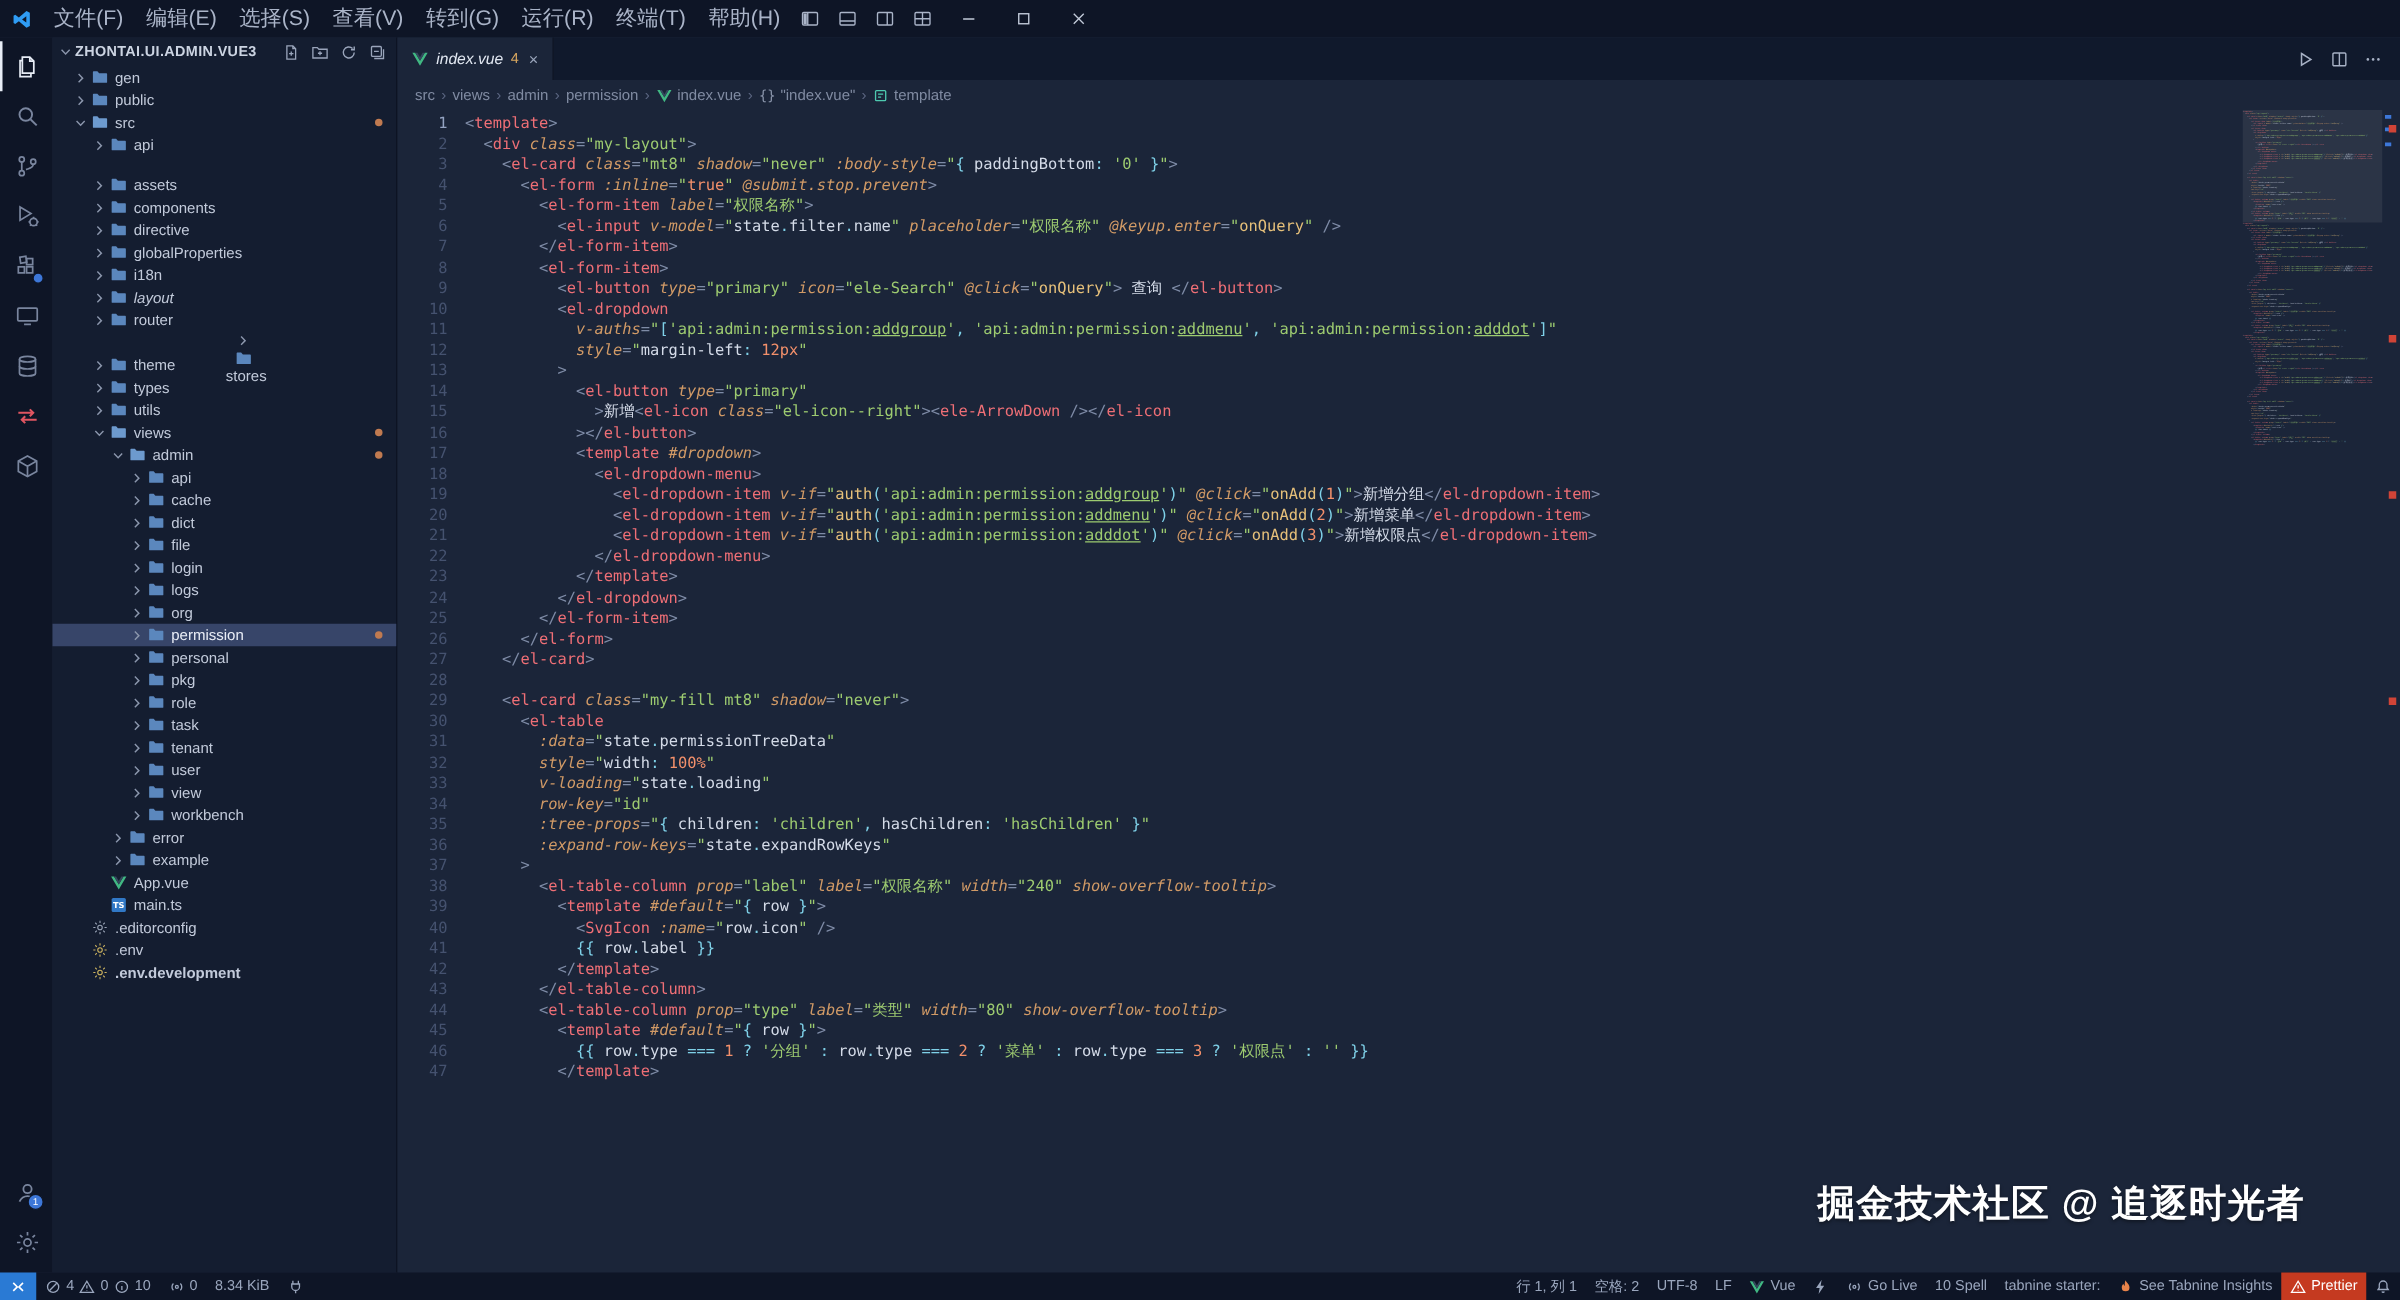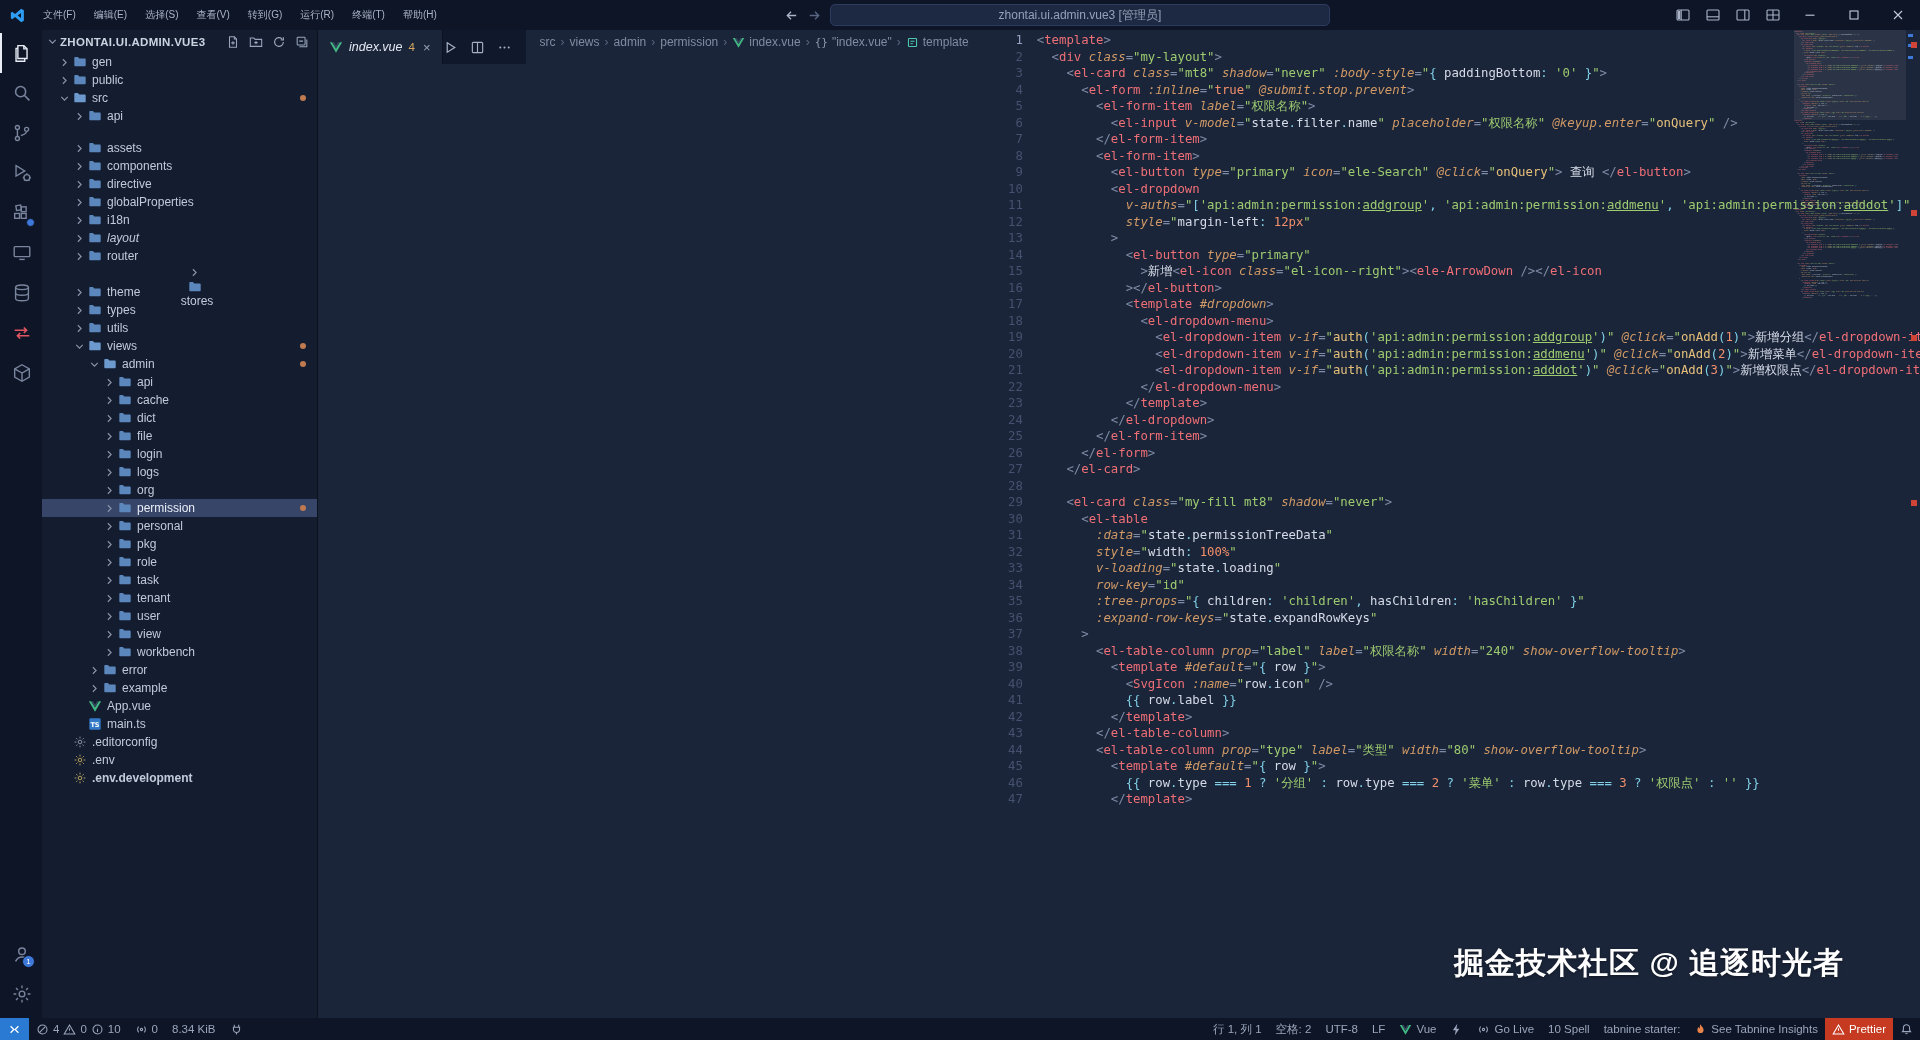--- a/index.html
+++ b/index.html
@@ -8,21 +8,21 @@
   .app{display:flex;flex-direction:column;width:100%;height:100%}
   .ic{display:inline-flex;align-items:center;justify-content:center;line-height:0}
   .ic svg{width:16px;height:16px}
 
   
   .titlebar{height:30px;background:#0e1526;display:flex;align-items:center;flex:none;color:#aab4c8}
   .tb-left{display:flex;align-items:center;height:100%}
   .vs-logo{width:34px;display:flex;justify-content:center}
   .vs-logo svg{width:17px;height:17px}
   .menubar{display:flex;height:100%}
-  .menu-item{padding:0 9px;line-height:30px;font-size:10px;white-space:nowrap}
+  .menu-item{padding:0 9px;line-height:30px;font-size:17px;white-space:nowrap}
   .tb-center{flex:1;display:flex;justify-content:center;align-items:center;gap:8px;min-width:0}
   .nav-arrow{color:#aab4c8}.nav-arrow.dim{color:#596683}
   .nav-arrow svg{width:15px;height:15px}
   .cmd-center{width:500px;height:22px;background:#1d2842;border:1px solid #2c3c60;border-radius:5px;display:flex;align-items:center;justify-content:center;font-size:12px;color:#95a0b8;white-space:nowrap;overflow:hidden}
   .tb-right{display:flex;align-items:center;height:100%}
   .layout-btn{width:30px;height:100%;display:flex;align-items:center;justify-content:center;color:#aab4c8}
   .win-btn{width:44px;height:100%;display:flex;align-items:center;justify-content:center;color:#c3cbda}
 
   
   .main{flex:1;display:flex;min-height:0}
@@ -55,21 +55,21 @@
   .fico.folder{color:#5b87bd}
   .fico.folder.open{color:#6d9ace}
   .fico.env{color:#cdb35f}
   .fico.config{color:#9aa4b6}
   .tlabel{margin-left:5px}
   .gitdot{position:absolute;right:11px;top:6px;width:6px;height:6px;border-radius:50%;background:#c07a50}
   .sb-panels{border-top:1px solid #222d47;margin-top:8px}
   .sb-panel{height:22px;display:flex;align-items:center;font-size:12px;font-weight:700;color:#bcc5d6;padding-left:4px;border-bottom:1px solid #1b2439}
 
   
-  .editor{flex:1;display:flex;flex-direction:row;min-width:0;background:#1b2539}
+  .editor{flex:1;display:flex;flex-direction:column;min-width:0;background:#1b2539}
   .tabbar{height:34px;flex:none;background:#10192c;display:flex;align-items:stretch}
   .tab{display:flex;align-items:center;gap:6px;padding:0 11px;background:#1b2539;color:#e2e8f2;font-size:12.5px;font-style:italic;border-right:1px solid #0c1322}
   .tab .ic svg{width:14px;height:14px}
   .tab-badge{color:#d7a65f;font-size:11.5px;font-style:normal}
   .tab-close{color:#9aa5bb;font-style:normal;font-size:13px;margin-left:2px}
   .tab-actions{margin-left:auto;display:flex;align-items:center;gap:12px;padding-right:14px;color:#a7b1c5}
   .tab-actions .ic svg{width:15px;height:15px}
   .breadcrumbs{height:24px;flex:none;display:flex;align-items:center;padding:0 14px;font-size:12px;color:#808ba2}
   .bc-seg{display:flex;align-items:center;gap:4px}
   .bc-seg .ic svg{width:13px;height:13px}
@@ -115,33 +115,20 @@
       <nav class="menubar">
           <span class="menu-item">文件(F)</span>
           <span class="menu-item">编辑(E)</span>
           <span class="menu-item">选择(S)</span>
           <span class="menu-item">查看(V)</span>
           <span class="menu-item">转到(G)</span>
           <span class="menu-item">运行(R)</span>
           <span class="menu-item">终端(T)</span>
           <span class="menu-item">帮助(H)</span>
         </nav>
-    </div>
-    <div class="tb-center">
-      <span class="nav-arrow ic">
-          <svg viewBox="0 0 16 16" fill="none" stroke="currentColor" stroke-width="1.4">
-            <path d="M13 8H3.5M7.5 4L3.5 8l4 4"></path>
-          </svg>
-        </span>
-      <span class="nav-arrow dim ic">
-          <svg viewBox="0 0 16 16" fill="none" stroke="currentColor" stroke-width="1.4">
-            <path d="M3 8h9.5M8.5 4l4 4-4 4"></path>
-          </svg>
-        </span>
-      <div class="cmd-center">zhontai.ui.admin.vue3 [管理员]</div>
     </div>
     <div class="tb-right">
       <span class="layout-btn ic">
           <svg viewBox="0 0 16 16" fill="none" stroke="currentColor" stroke-width="1.1">
             <rect x="2" y="3" width="12" height="10" rx="1"></rect>
             <path d="M6.2 3v10"></path>
             <path d="M2.8 3.8h2.6v8.4H2.8z" fill="currentColor" stroke="none"></path>
           </svg>
         </span>
       <span class="layout-btn ic">

